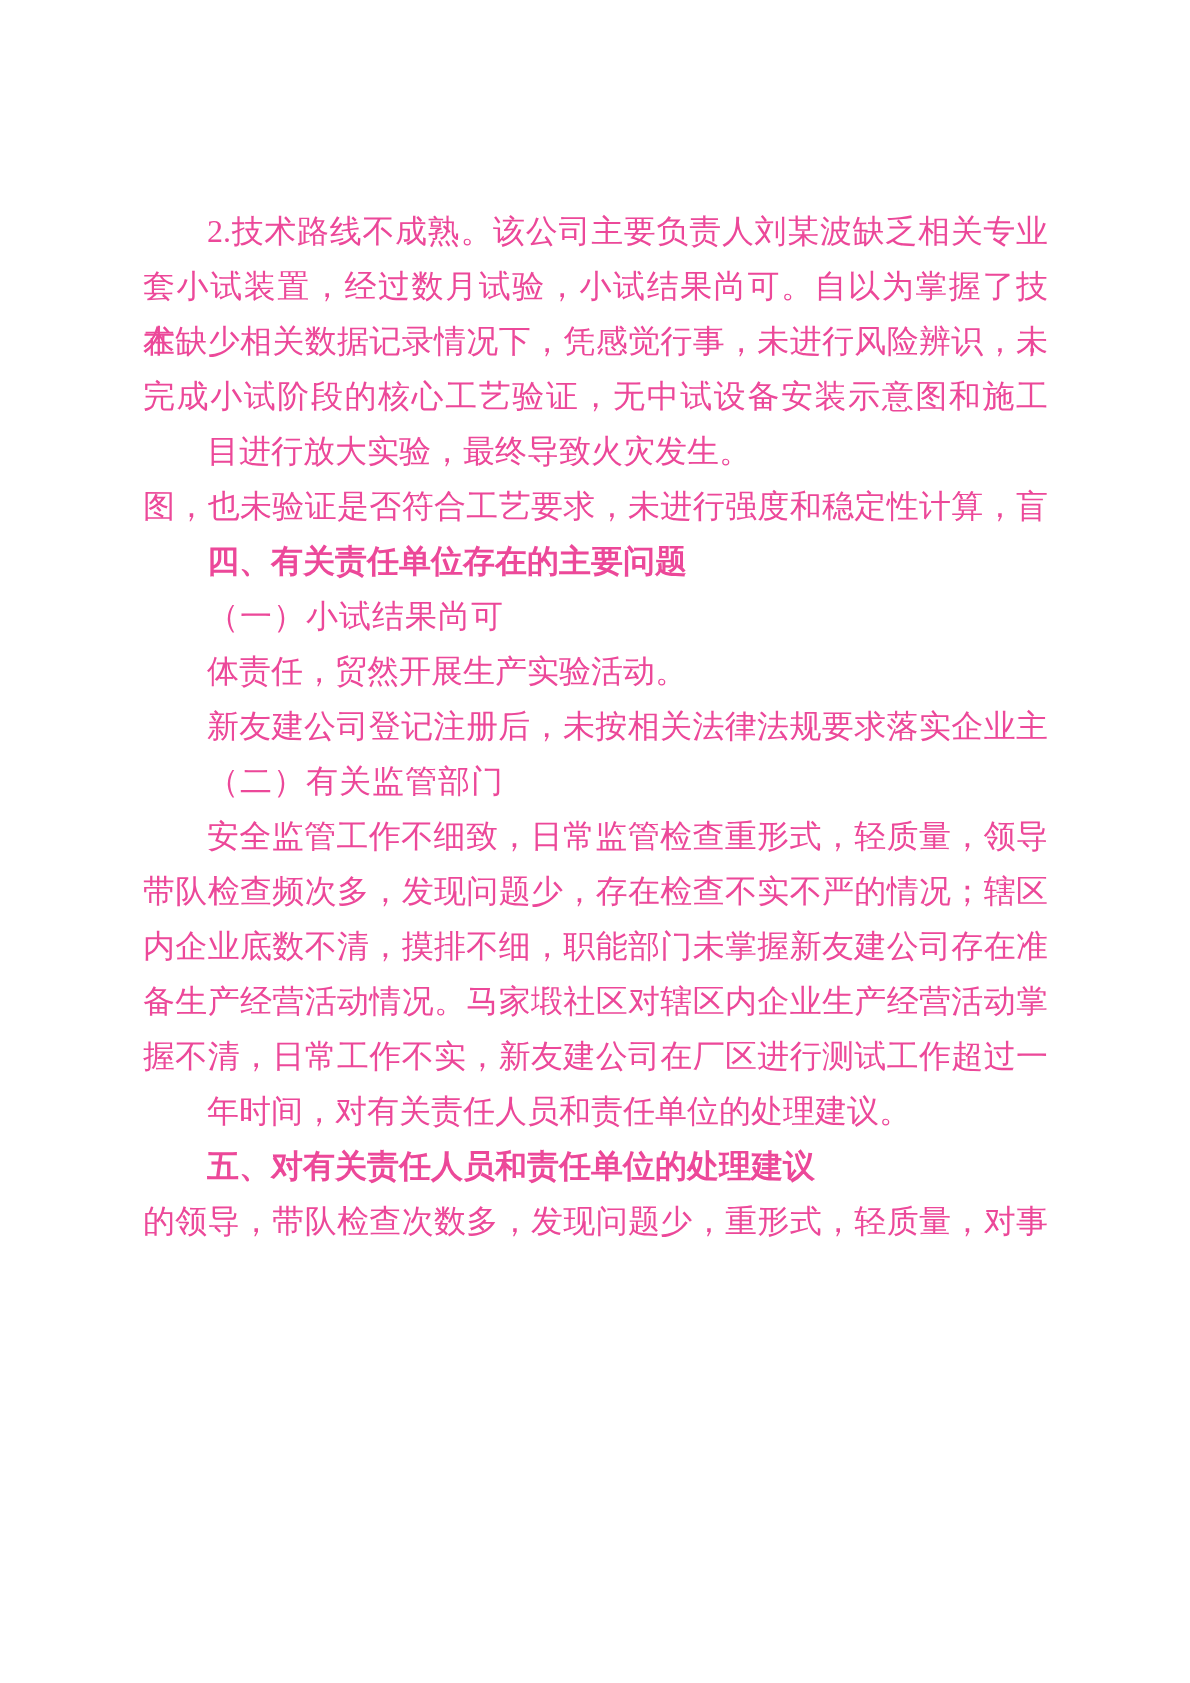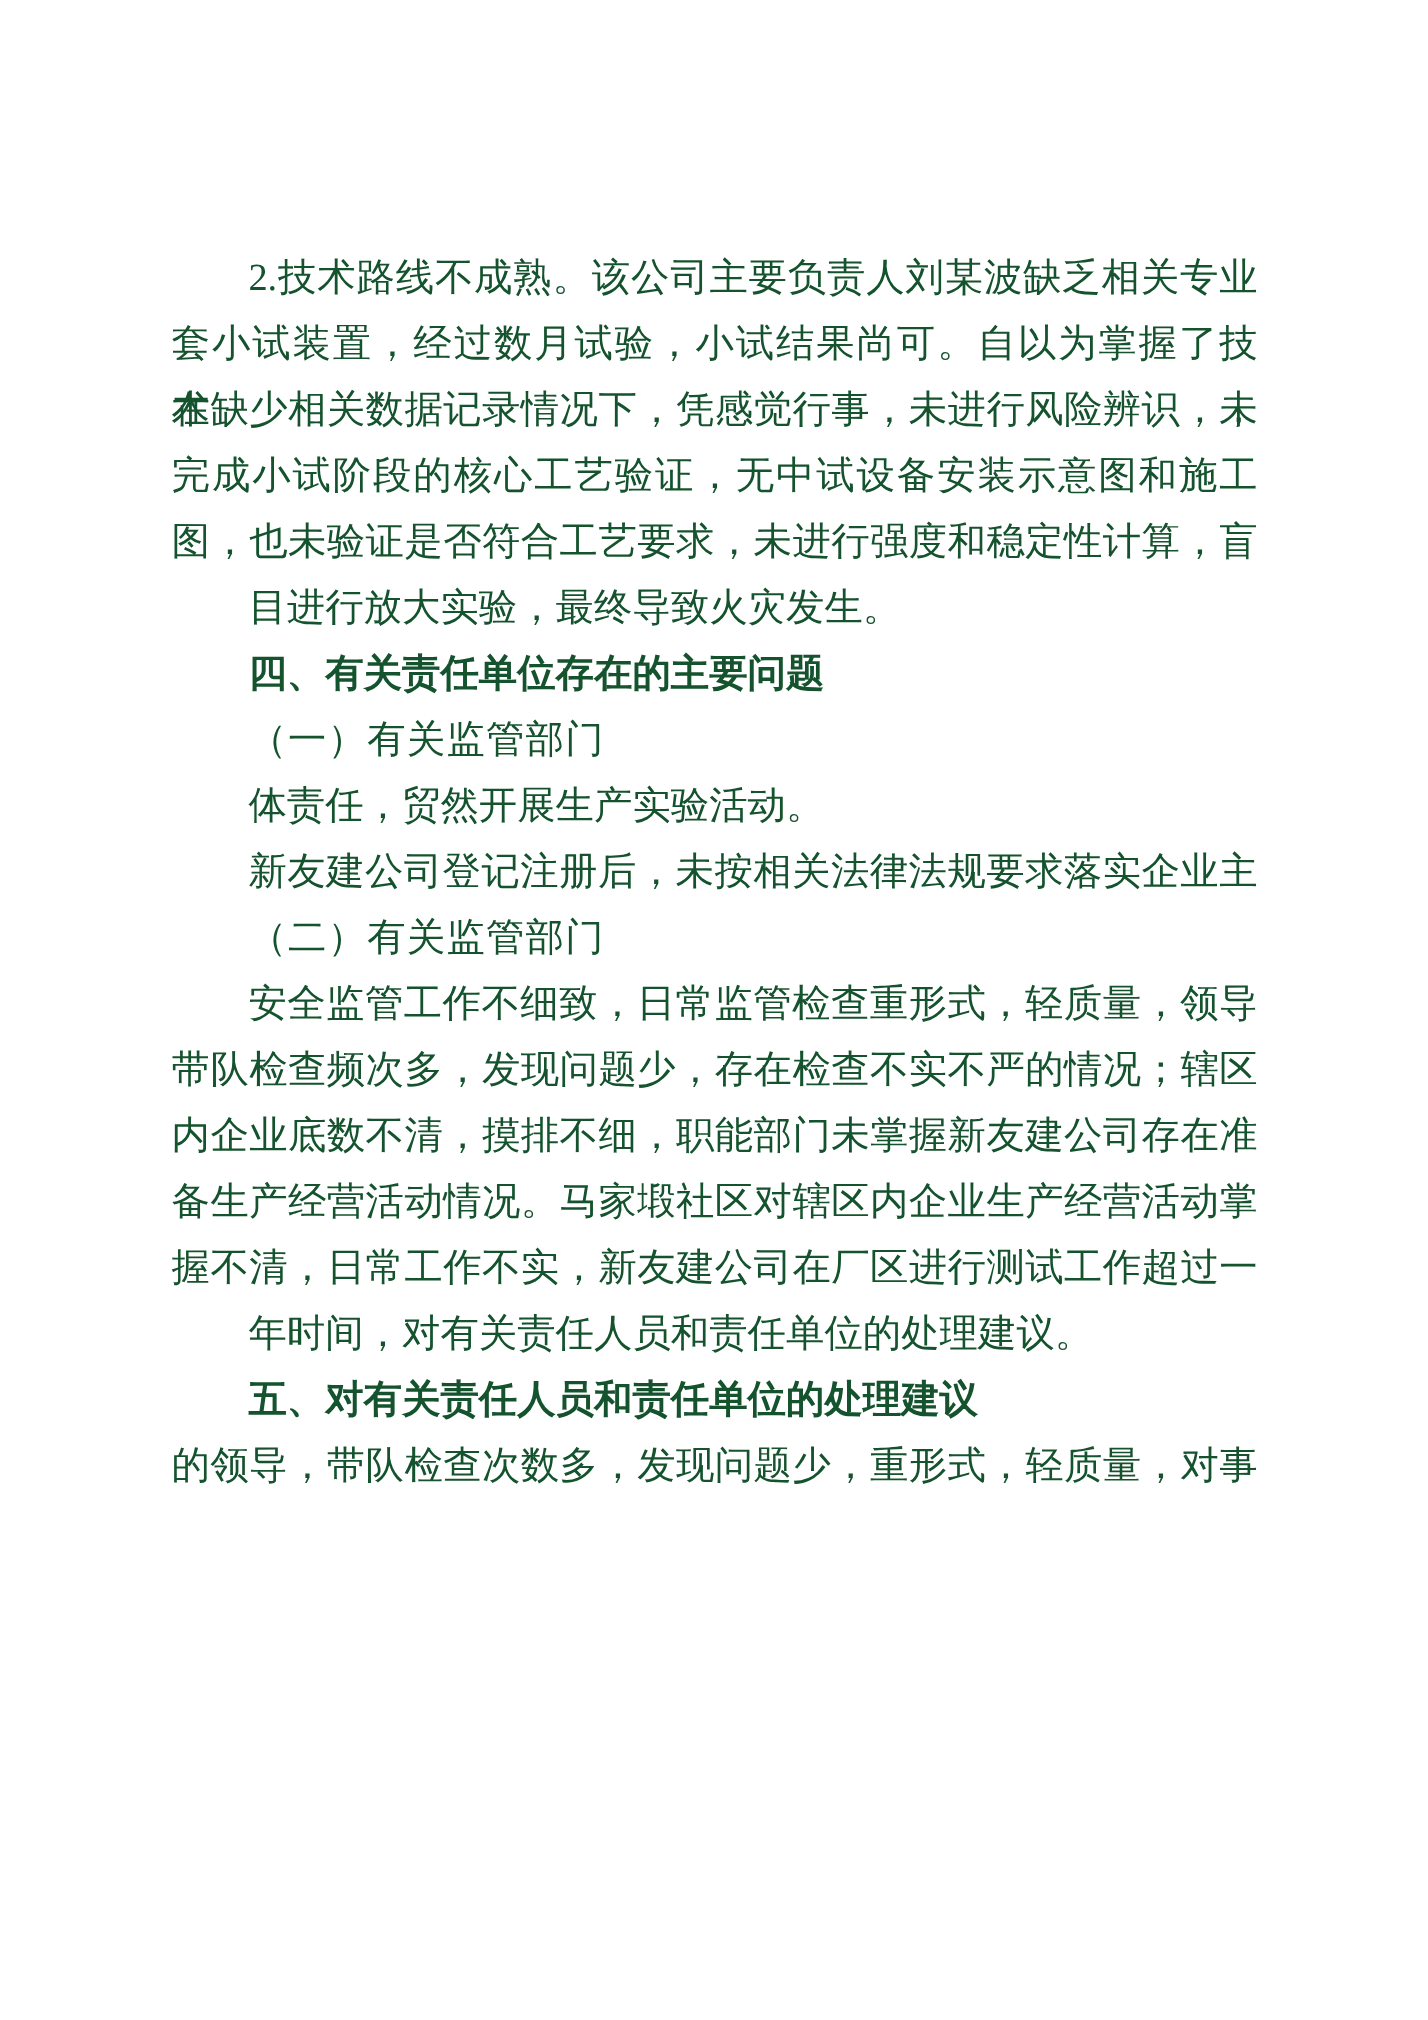--- a/index.html
+++ b/index.html
@@ -15,21 +15,21 @@
     left: 143px;
     top: 204px;
     width: 905px;
     color: #000000;
   }
   .line {
     height: 55px;
     line-height: 55px;
     font-size: 32px;
     font-family: "Liberation Serif", "DejaVu Serif", serif;
-    color: #14532d;
+    color: #ec4899;
   }
   
   .fill {
     text-align: justify;
     text-align-last: justify;
   }
   .indent { text-indent: 2em; }
   .heading {
     font-family: Liberation Sans, sans-serif;
     font-weight: 700;
@@ -42,24 +42,24 @@
 </style>
 </head>
 <body>
 
 <div class="page">
   <div class="content">
     <div class="line fill indent">2.技术路线不成熟。该公司主要负责人刘某波缺乏相关专业</div>
     <div class="line fill">套小试装置，经过数月试验，小试结果尚可。自以为掌握了技术，</div>
     <div class="line fill">在缺少相关数据记录情况下，凭感觉行事，未进行风险辨识，未</div>
     <div class="line fill">完成小试阶段的核心工艺验证，无中试设备安装示意图和施工</div>
+    <div class="line indent">目进行放大实验，最终导致火灾发生。</div>
     <div class="line fill">图，也未验证是否符合工艺要求，未进行强度和稳定性计算，盲</div>
-    <div class="line indent">目进行放大实验，最终导致火灾发生。</div>
     <div class="line indent heading">四、有关责任单位存在的主要问题</div>
-    <div class="line indent kaiti">（一）有关监管部门</div>
+    <div class="line indent kaiti">（一）小试结果尚可</div>
     <div class="line indent">体责任，贸然开展生产实验活动。</div>
     <div class="line fill indent">新友建公司登记注册后，未按相关法律法规要求落实企业主</div>
     <div class="line indent kaiti">（二）有关监管部门</div>
     <div class="line fill indent">安全监管工作不细致，日常监管检查重形式，轻质量，领导</div>
     <div class="line fill">带队检查频次多，发现问题少，存在检查不实不严的情况；辖区</div>
     <div class="line fill">内企业底数不清，摸排不细，职能部门未掌握新友建公司存在准</div>
     <div class="line fill">备生产经营活动情况。马家塅社区对辖区内企业生产经营活动掌</div>
     <div class="line fill">握不清，日常工作不实，新友建公司在厂区进行测试工作超过一</div>
     <div class="line indent">年时间，对有关责任人员和责任单位的处理建议。</div>
     <div class="line indent heading">五、对有关责任人员和责任单位的处理建议</div>

